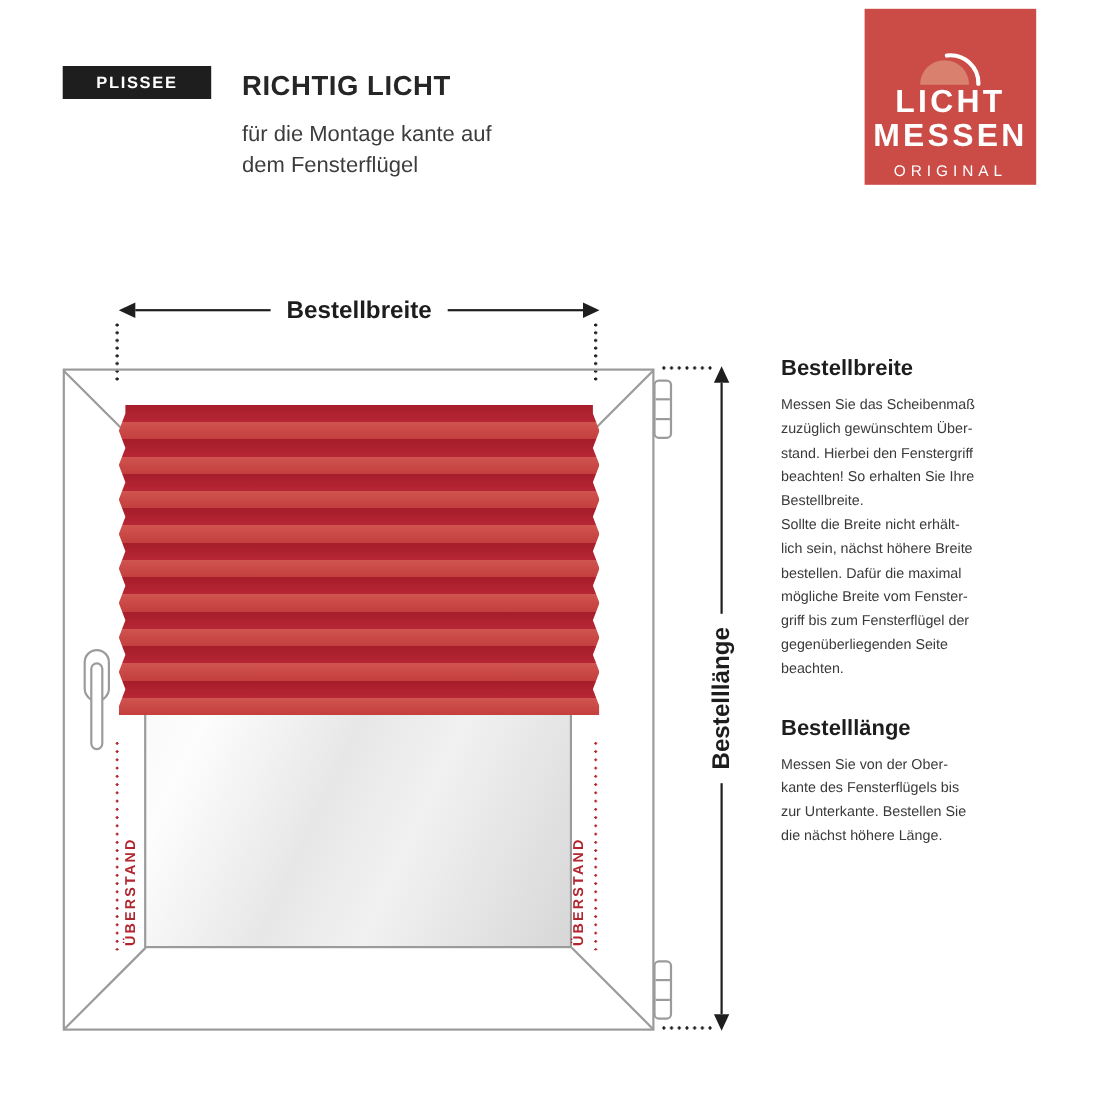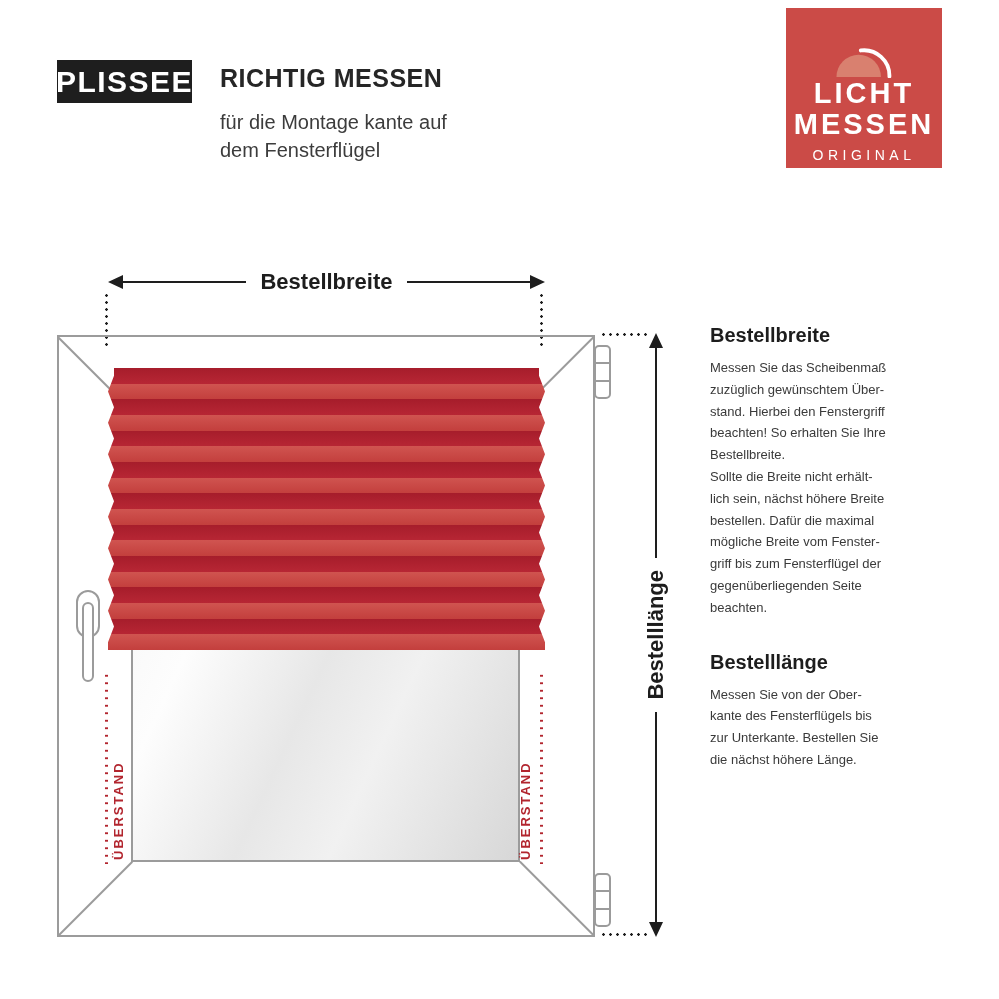--- a/index.html
+++ b/index.html
@@ -1,22 +1,22 @@
 <!DOCTYPE html>
 <html><head>
 <meta charset="utf-8">
 <style>
   html,body{margin:0;padding:0;background:#fff;}
   .canvas{position:relative;width:999px;height:999px;background:#fff;overflow:hidden;
           font-family:"Liberation Sans", sans-serif;color:#1e1e1e;}
   .abs{position:absolute;}
 
   
-  .badge{left:57px;top:60px;width:135px;height:43px;background:#1e1e1e;color:#fff;
-         display:flex;align-items:center;justify-content:center;font-size:30px;font-weight:bold;
+  .badge{left:57px;top:60px;width:135px;height:30px;background:#1e1e1e;color:#fff;
+         display:flex;align-items:center;justify-content:center;font-size:15px;font-weight:bold;
          letter-spacing:1.5px;}
   .title{left:220px;top:64px;font-size:25px;font-weight:bold;color:#262626;letter-spacing:0.5px;}
   .subtitle{left:220px;top:108px;font-size:20px;color:#3c3c3c;line-height:28px;white-space:pre-line;}
 
   
   .logo{left:786px;top:8px;width:156px;height:160px;background:#cb4b47;display:flex;
         flex-direction:column;align-items:center;justify-content:flex-start;padding-top:34px;box-sizing:border-box;}
   .logo .word{color:#fff;font-weight:bold;font-size:29px;line-height:31px;letter-spacing:3px;}
   .logo .orig{color:#fff;font-size:14px;letter-spacing:4.5px;margin-top:7px;}
 
@@ -61,21 +61,21 @@
   .info h3{margin:0;font-size:20px;font-weight:bold;color:#1d1d1d;}
   .info h3.second{margin-top:32px;}
   .info p{margin:10px 0 0 0;font-size:13px;line-height:21.8px;color:#3a3a3a;white-space:pre-line;}
 </style>
 </head>
 <body>
 
 <div class="canvas">
 
   <div class="abs badge">PLISSEE</div>
-  <div class="abs title">RICHTIG MESSEN</div>
+  <div class="abs title">RICHTIG LICHT</div>
   <div class="abs subtitle">für die Montage kante auf
 dem Fensterflügel</div>
 
   <div class="abs logo" style="background: rgb(203, 75, 71);">
     <svg width="70" height="36" viewBox="0 0 64 34">
       <path d="M6,33 A21,21 0 0 1 48,33 Z" fill="#d9806f"></path>
       <path d="M29,8 A24,24 0 0 1 56,32.5" fill="none" stroke="#ffffff" stroke-width="3.6" stroke-linecap="round"></path>
     </svg>
     <div class="word">LICHT</div>
     <div class="word">MESSEN</div>

